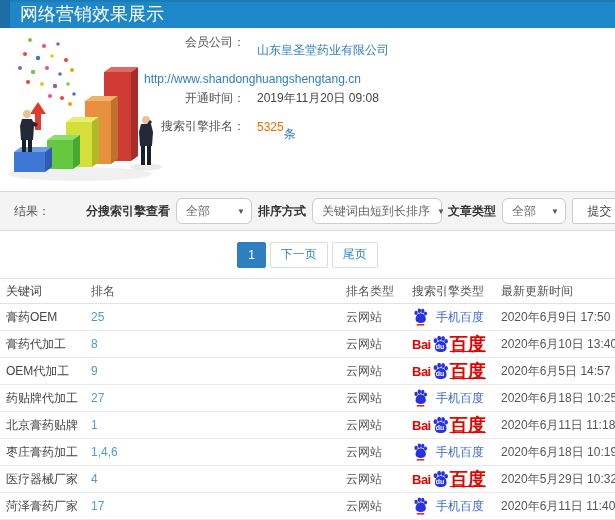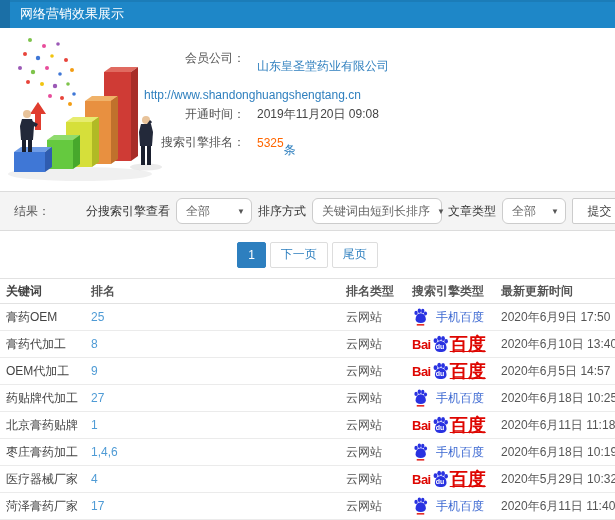--- a/index.html
+++ b/index.html
@@ -1,62 +1,62 @@
 <!DOCTYPE html>
 <html><head>
 <meta charset="utf-8">
 <style>
   * { margin:0; padding:0; box-sizing:border-box; }
   html,body { width:615px; height:520px; overflow:hidden; background:#fff;
     font-family:"Liberation Sans","DejaVu Sans",sans-serif; font-size:12px; color:#555; }
 
   
   .header { position:relative; height:28px; background:#1e87c8; color:#fff;
-    display:flex; align-items:center; padding-left:20px; font-size:13px;
+    display:flex; align-items:center; padding-left:20px; font-size:18px;
     box-shadow:inset 0 2px 0 rgba(0,0,0,.08); }
   .header-accent { position:absolute; left:0; top:0; width:10px; height:28px; background:#1b6fa6; }
 
   
   .info-section { position:relative; height:163px; }
   .chart-illus { position:absolute; left:0; top:6px; width:190px; height:152px; }
-  .info-list { position:absolute; left:132px; top:16px; right:0; }
+  .info-list { position:absolute; left:132px; top:0; right:0; }
   .info-row { display:flex; align-items:center; height:27px; margin-top:1px; }
   .ilabel { width:113px; text-align:right; color:#555; }
   .ival { margin-left:12px; color:#444; text-decoration:none; }
   a.link { color:#2e7fbe; text-decoration:none; cursor:pointer;margin-top:16px; }
   .count { margin-left:12px; color:#ff6600; }
   .unit { color:#2e7fbe; text-decoration:none; }
 
   
   .filter-bar { height:40px; background:#f4f4f4; border-top:1px solid #dcdcdc;
     border-bottom:1px solid #dcdcdc; display:flex; align-items:center; padding:0 0 0 14px;
     overflow:hidden;gap:12px; }
   .result-label { color:#555; }
   .filter-controls { margin-left:auto; display:flex; align-items:center; gap:6px; }
-  .flabel { font-weight:normal; color:#333; white-space:nowrap; }
+  .flabel { font-weight:bold; color:#333; white-space:nowrap; }
   .sel { height:26px; background:#fff; border:1px solid #ccc; border-radius:6px;
     display:flex; align-items:center; padding:0 6px 0 9px; color:#666; cursor:pointer;
     white-space:nowrap; }
   .sel .caret { margin-left:auto; padding-left:7px; font-size:8px; color:#555; }
   .sel-engine { width:76px; } .sel-sort { width:130px; } .sel-article { width:64px; }
   .submit-btn { height:26px; width:55px; background:#fff; border:1px solid #ccc; border-radius:2px;
     color:#444; font-size:12px; margin-right:-12px; cursor:pointer; }
 
   
   .pagination { height:47px; display:flex; align-items:center; justify-content:center; gap:4px; }
   .page-btn { height:26px; min-width:28px; padding:0 10px; display:flex; align-items:center;
     justify-content:center; border:1px solid #ddd; background:#fff; color:#2d7fbf;
     border-radius:2px; cursor:pointer; }
   .page-btn.active { background:#2d7fbf; border-color:#2d7fbf; color:#fff; padding:0 10px; }
 
   
   .table { width:615px; }
   .trow, .thead { display:flex; align-items:center; }
   .thead { height:26px; border-top:1px solid #e2e2e2; border-bottom:1px solid #e2e2e2; }
-  .thead .cell { font-weight:bold; color:#555; }
+  .thead .cell { font-weight:normal; color:#555; }
   .trow { height:27px; border-bottom:1px solid #ebebeb; }
   .cell { padding-left:6px; white-space:nowrap; overflow:hidden; }
   .col-k { width:85px; } .col-r { width:255px; } .col-t { width:58px; }
   .col-e { width:97px; padding-left:14px; } .col-u { flex:1; }
   .cell.col-k { color:#444; }
   .rank-val { color:#4f9bd5; cursor:pointer; }
   .cell.col-t, .cell.col-u { color:#555; }
 
   
   .eng { display:flex; align-items:center; }

